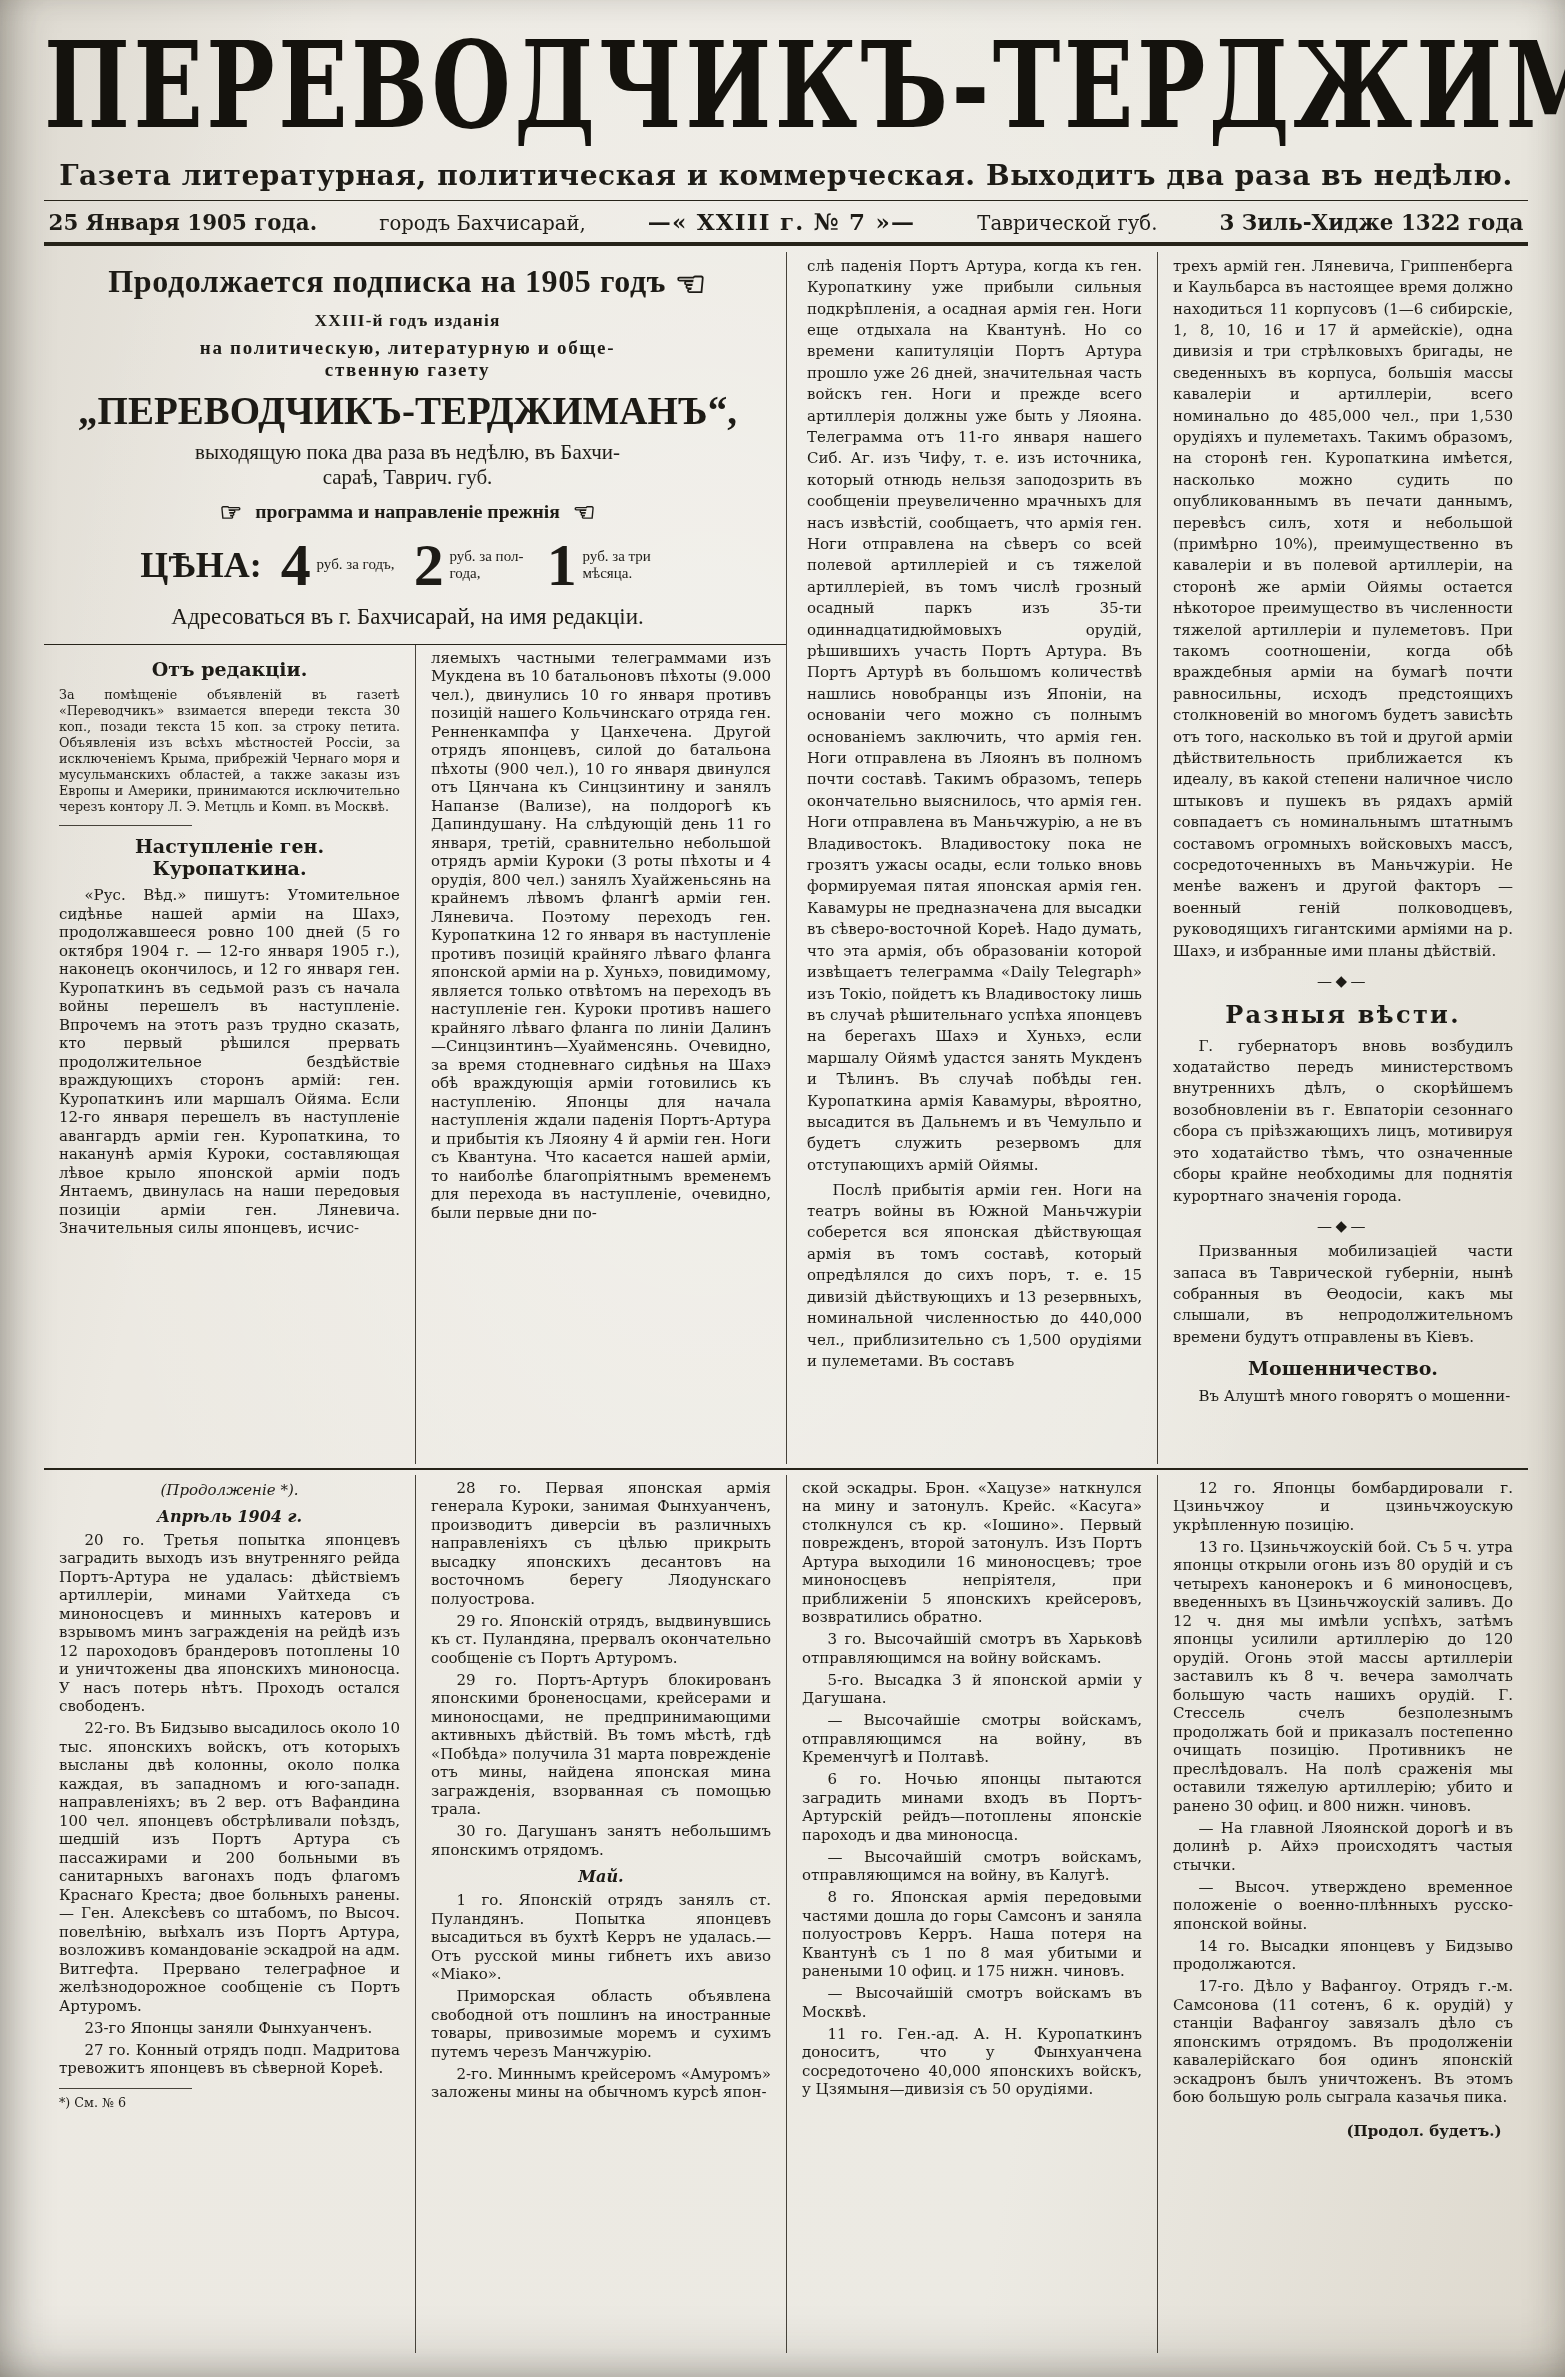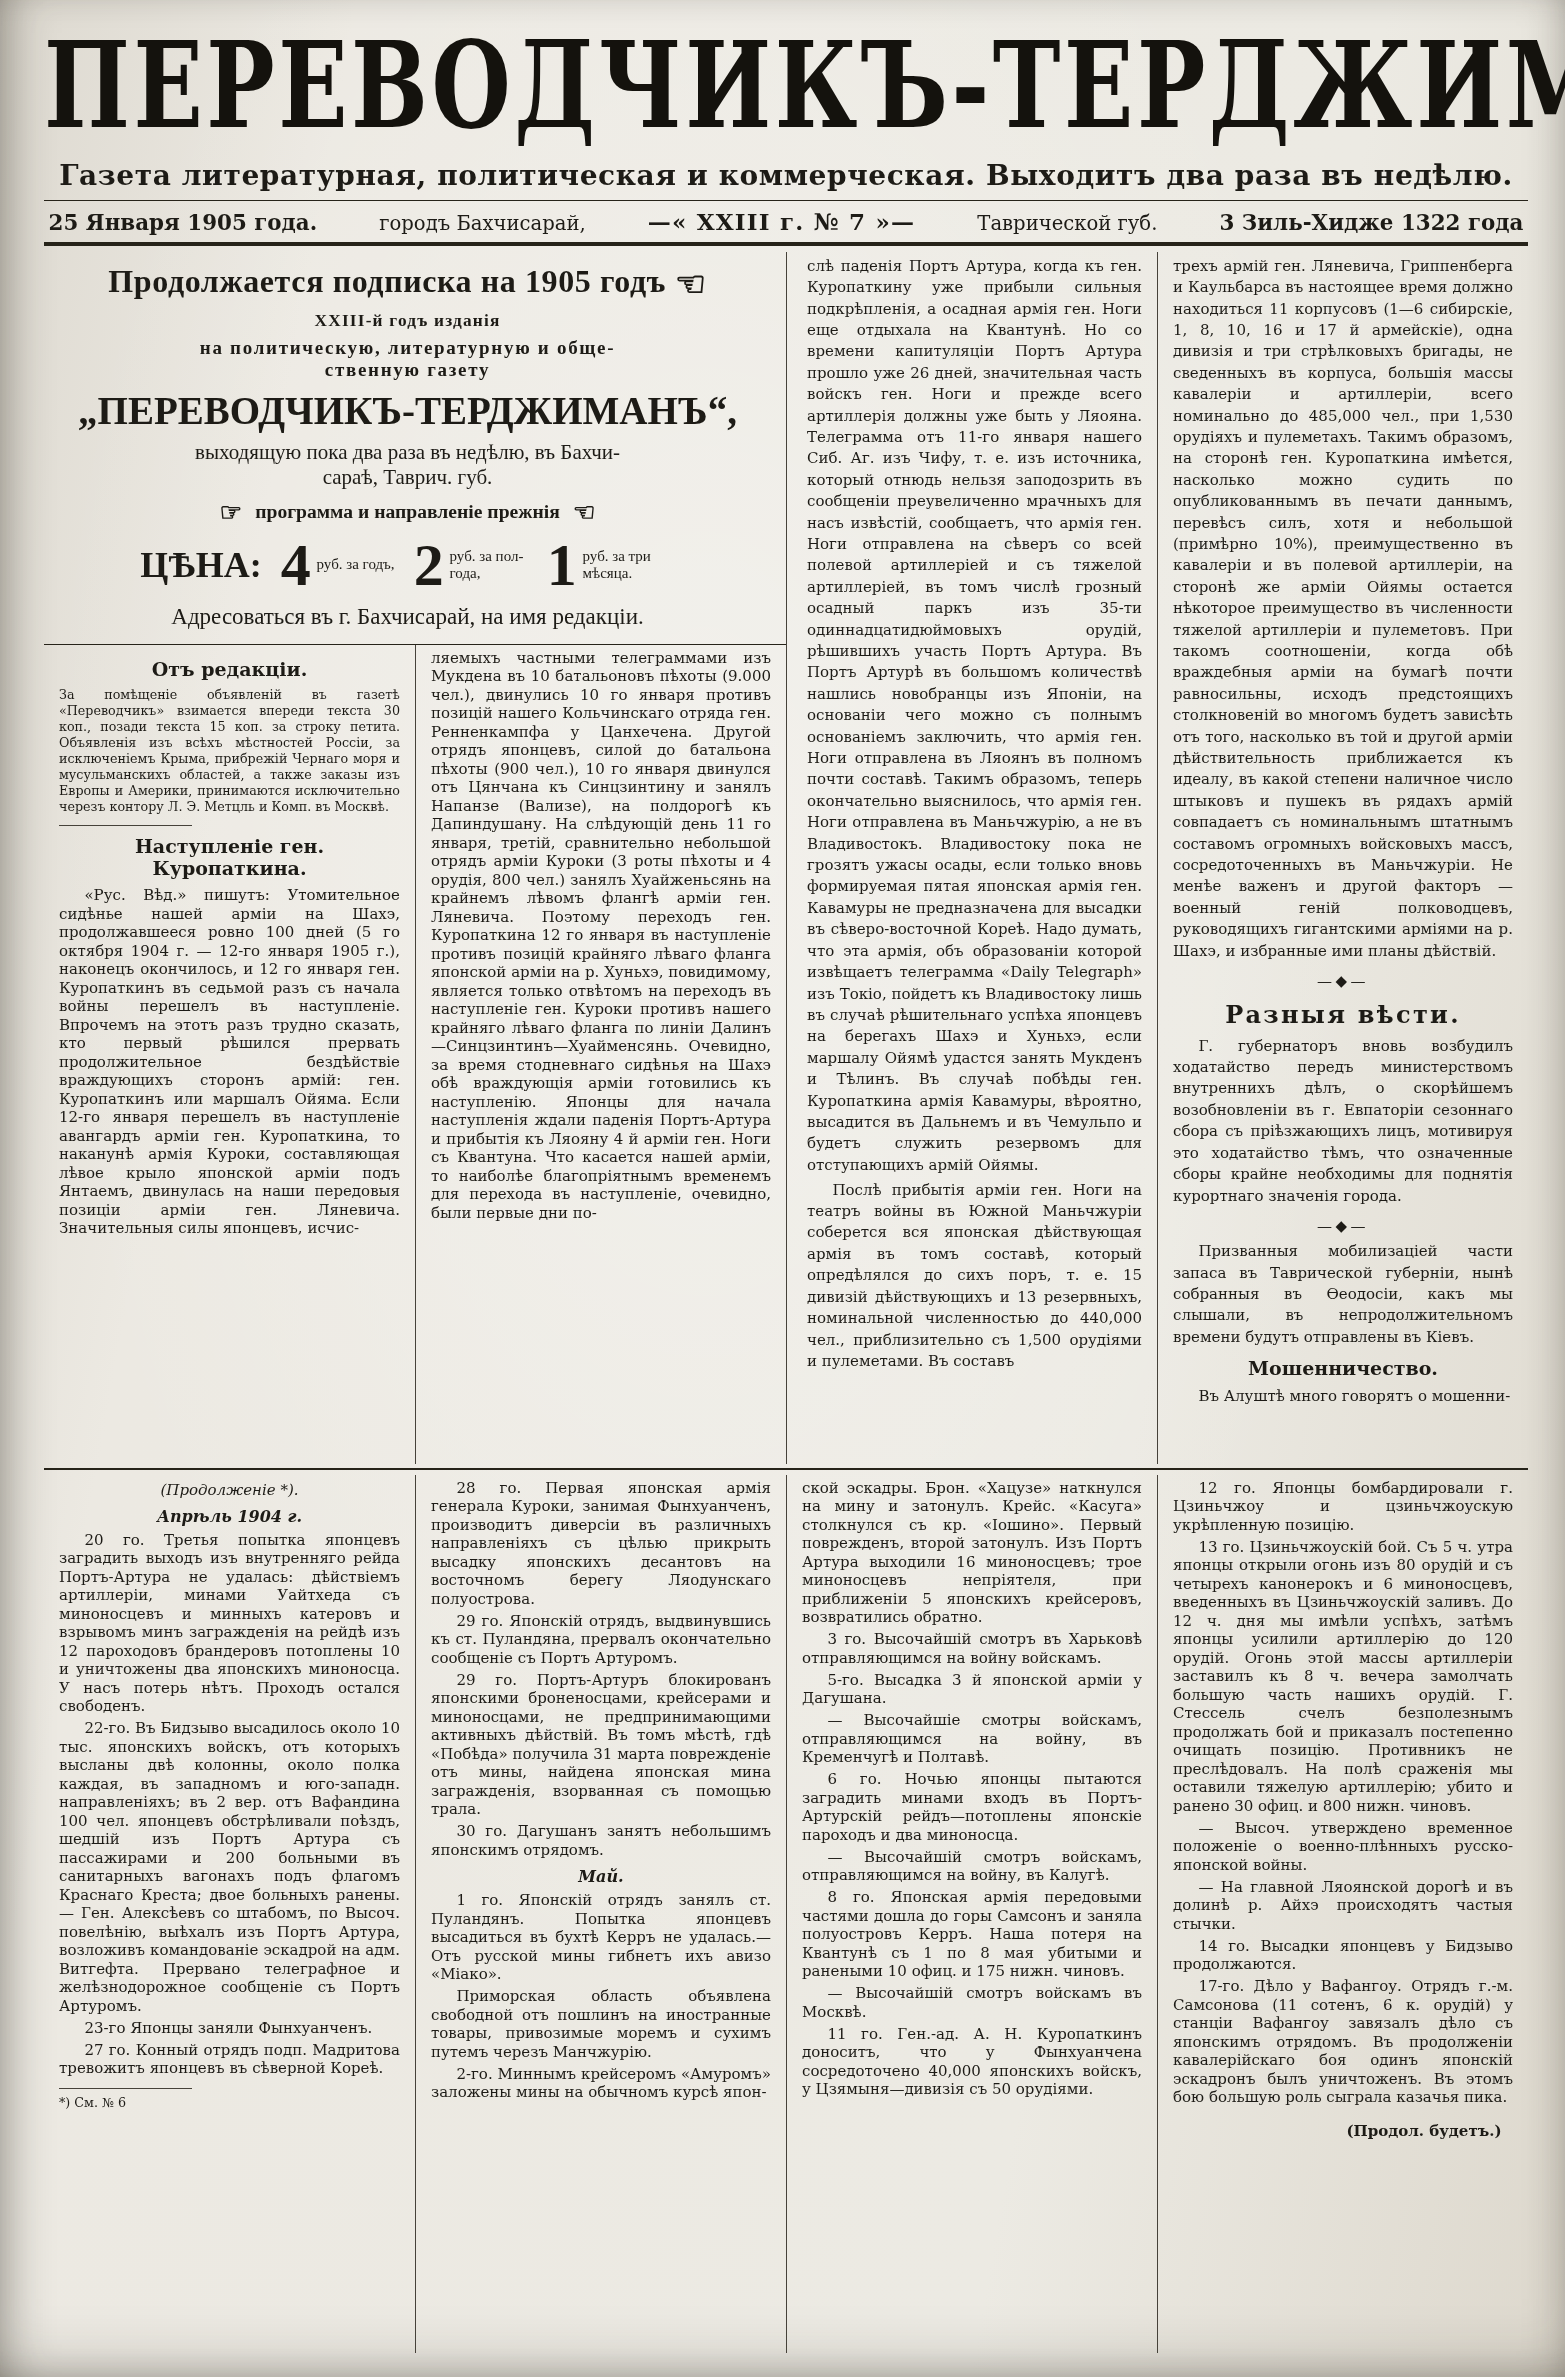--- a/index.html
+++ b/index.html
@@ -219,22 +219,22 @@
           <p>8 го. Японская армія передовыми частями дошла до горы Самсонъ и заняла полуостровъ Керръ. Наша потеря на Квантунѣ съ 1 по 8 мая убитыми и ранеными 10 офиц. и 175 нижн. чиновъ.</p>
           <p>— Высочайшій смотръ войскамъ въ Москвѣ.</p>
           <p>11 го. Ген.-ад. А. Н. Куропаткинъ доноситъ, что у Фынхуанчена сосредоточено 40,000 японскихъ войскъ, у Цзямыня—дивизія съ 50 орудіями.</p>
         </div>
     </section>
 
     <section class="colpad vrule">
       <div class="entries entries-cont2">
           <p>12 го. Японцы бомбардировали г. Цзиньчжоу и цзиньчжоускую укрѣпленную позицію.</p>
           <p>13 го. Цзиньчжоускій бой. Съ 5 ч. утра японцы открыли огонь изъ 80 орудій и съ четырехъ канонерокъ и 6 миноносцевъ, введенныхъ въ Цзиньчжоускій заливъ. До 12 ч. дня мы имѣли успѣхъ, затѣмъ японцы усилили артиллерію до 120 орудій. Огонь этой массы артиллеріи заставилъ къ 8 ч. вечера замолчать большую часть нашихъ орудій. Г. Стессель счелъ безполезнымъ продолжать бой и приказалъ постепенно очищать позицію. Противникъ не преслѣдовалъ. На полѣ сраженія мы оставили тяжелую артиллерію; убито и ранено 30 офиц. и 800 нижн. чиновъ.</p>
+          <p>— На главной Ляоянской дорогѣ и въ долинѣ р. Айхэ происходятъ частыя стычки.</p>
           <p>— Высоч. утверждено временное положеніе о военно-плѣнныхъ русско-японской войны.</p>
-          <p>— На главной Ляоянской дорогѣ и въ долинѣ р. Айхэ происходятъ частыя стычки.</p>
           <p>14 го. Высадки японцевъ у Бидзыво продолжаются.</p>
           <p>17-го. Дѣло у Вафангоу. Отрядъ г.-м. Самсонова (11 сотенъ, 6 к. орудій) у станціи Вафангоу завязалъ дѣло съ японскимъ отрядомъ. Въ продолженіи кавалерійскаго боя одинъ японскій эскадронъ былъ уничтоженъ. Въ этомъ бою большую роль сыграла казачья пика.</p>
         </div>
       <div class="tbc">(Продол. будетъ.)</div>
     </section>
   </div>
 
 </div>
 
 

